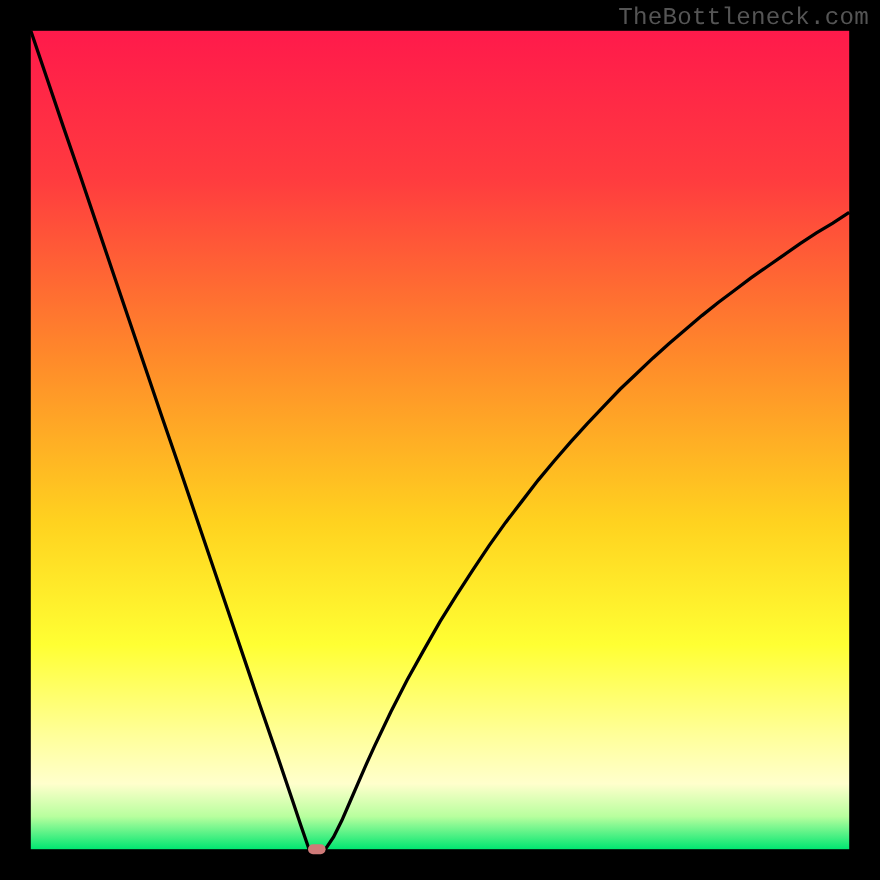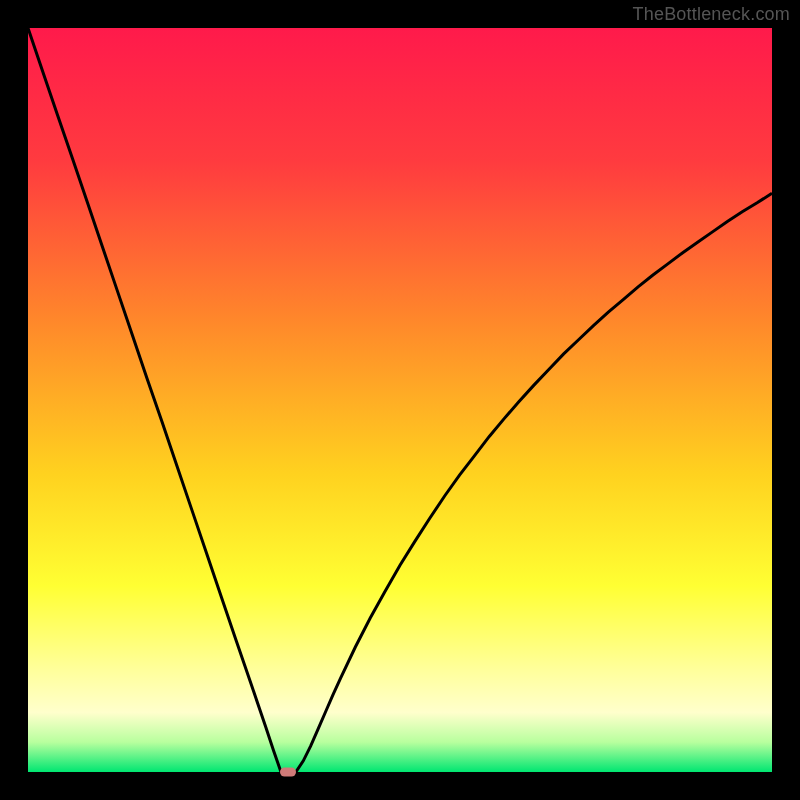--- a/index.html
+++ b/index.html
@@ -23,24 +23,25 @@
     top: 28px;
     width: 744px;
     height: 744px;
     
   }
   .watermark {
     position: absolute;
     top: 4px;
     right: 10px;
     color: #555;
-    font-size: 18px;
+    font-size: 22px;
     letter-spacing: 0.2px;
     font-weight: 500;
     user-select: none;
+    font-family: Liberation Mono, monospace;
   }
   svg.curve {
     position: absolute;
     left: 0; top: 0;
     width: 744px; height: 744px;
     overflow: visible;
   }
   .minpoint {
     position: absolute;
     width: 16px;

